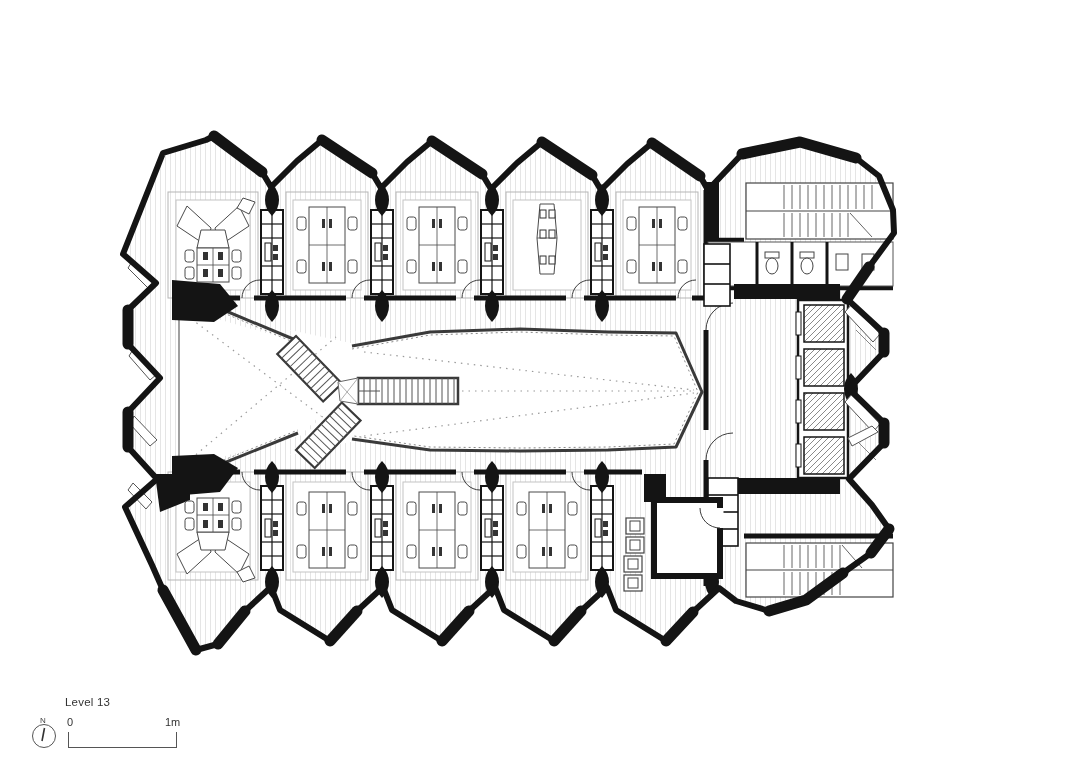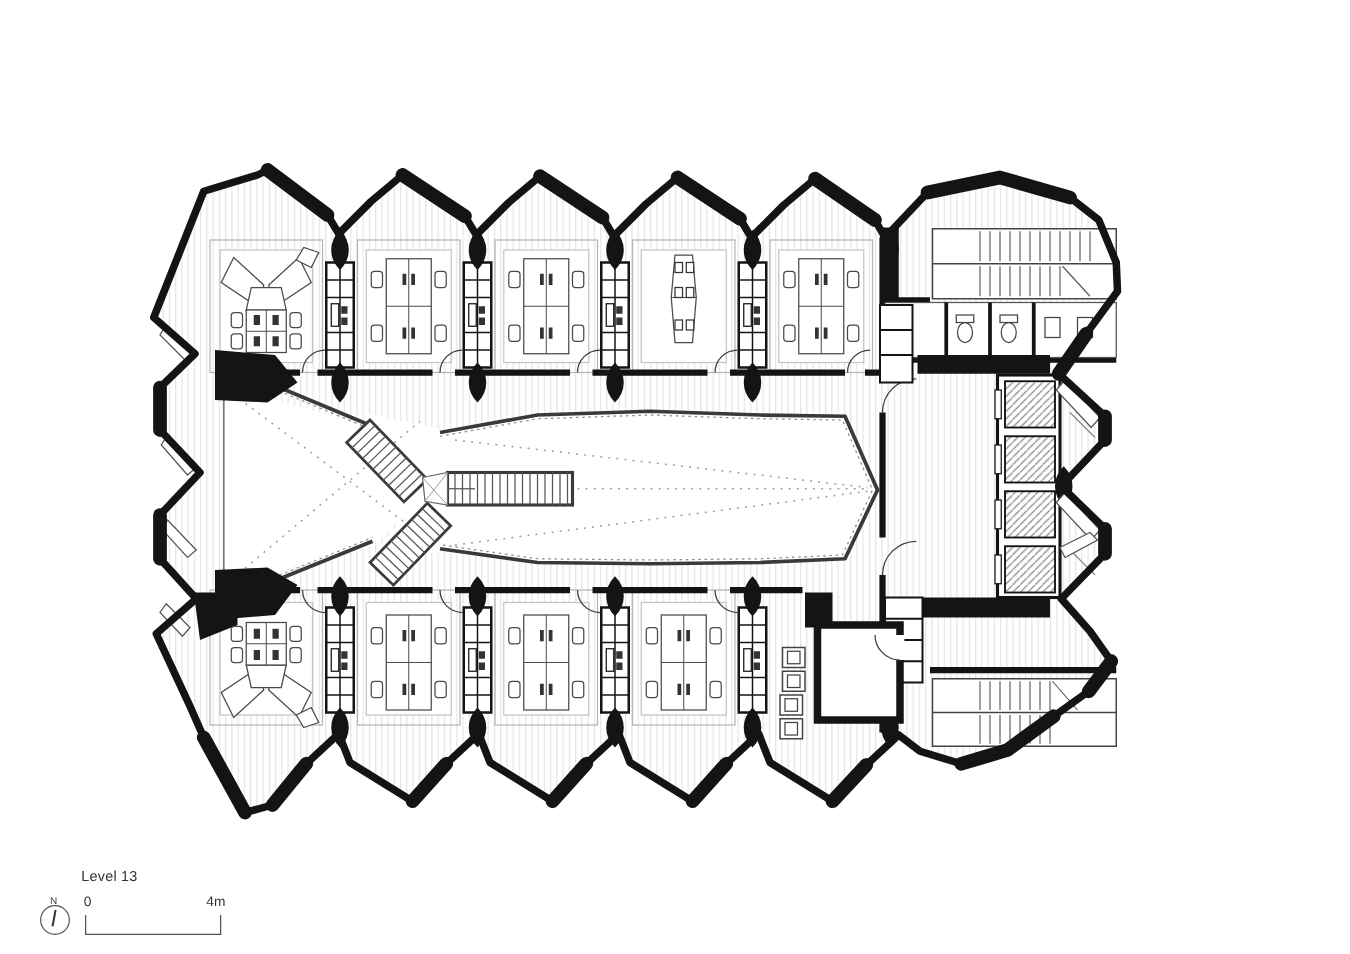--- a/index.html
+++ b/index.html
@@ -486,16 +486,16 @@
   <div class="floor-label">Level 13</div>
   <div class="north">
     <span class="nletter">N</span>
     <span class="ring"></span>
     <svg width="22" height="22">
       <line x1="10" y1="17" x2="12.5" y2="4" stroke="#333" stroke-width="1.6"></line>
     </svg>
   </div>
   <div class="scalebar">
     <span class="zero">0</span>
-    <span class="end">4m</span>
+    <span class="end">1m</span>
     <span class="bracket"></span>
   </div>
 </div>
 
 </body></html>

